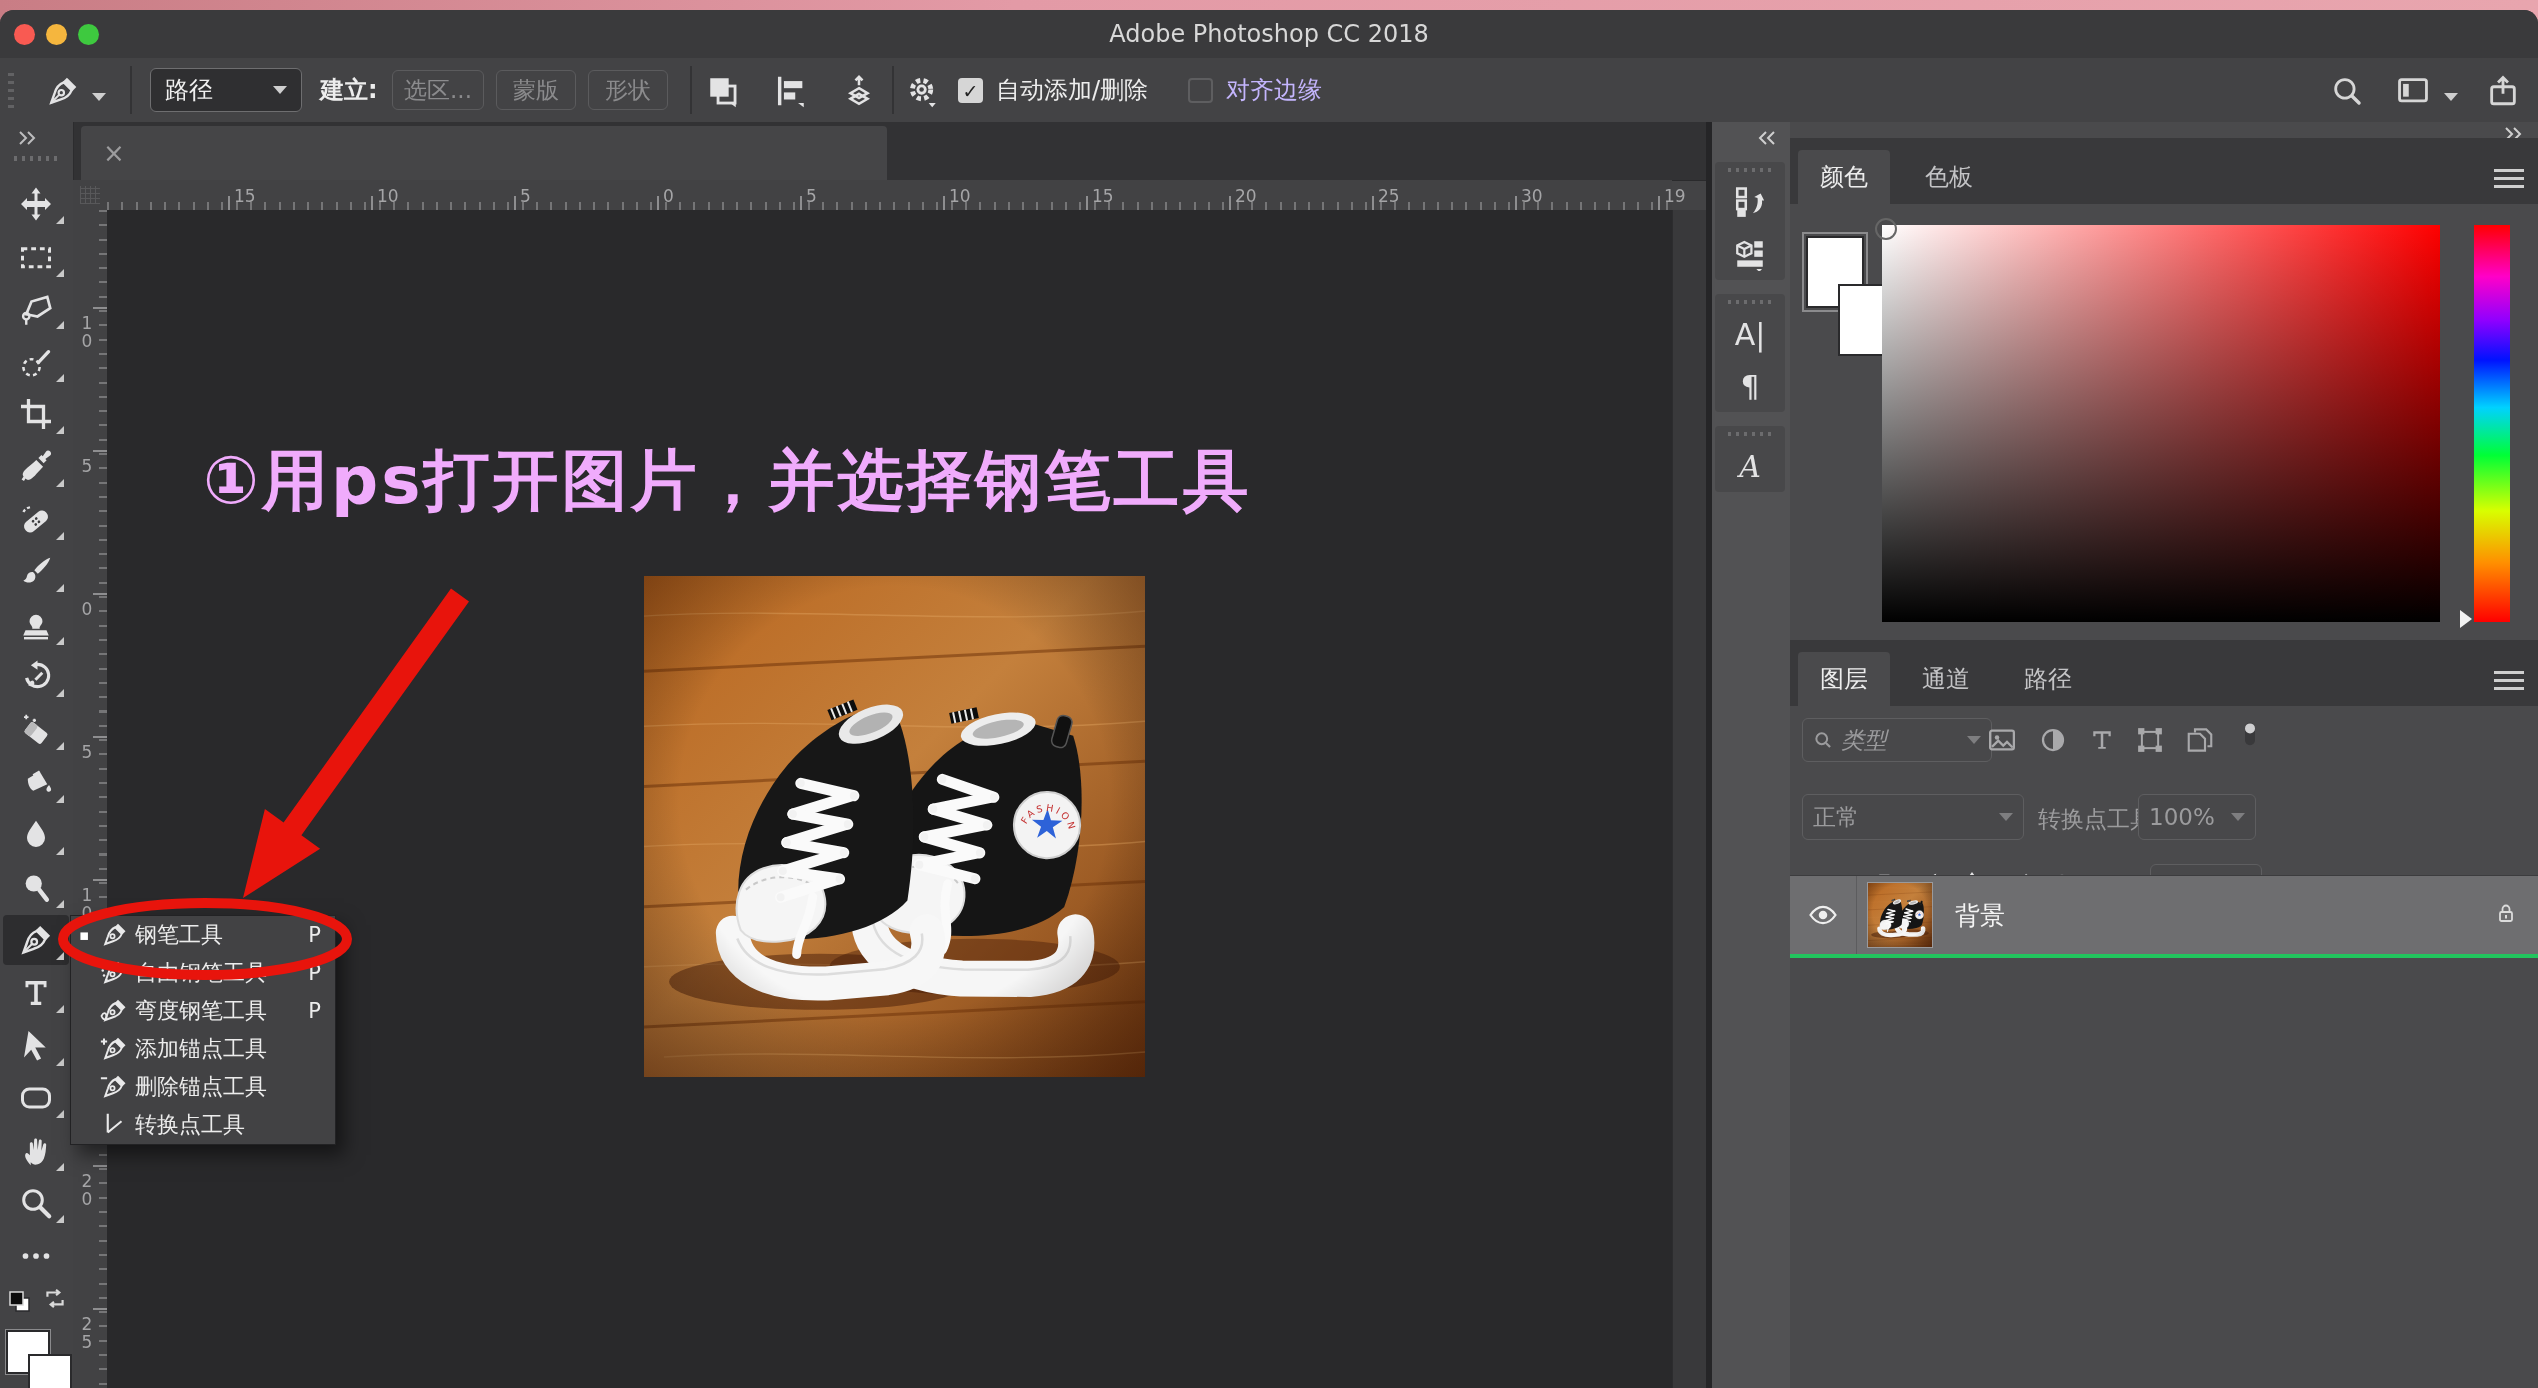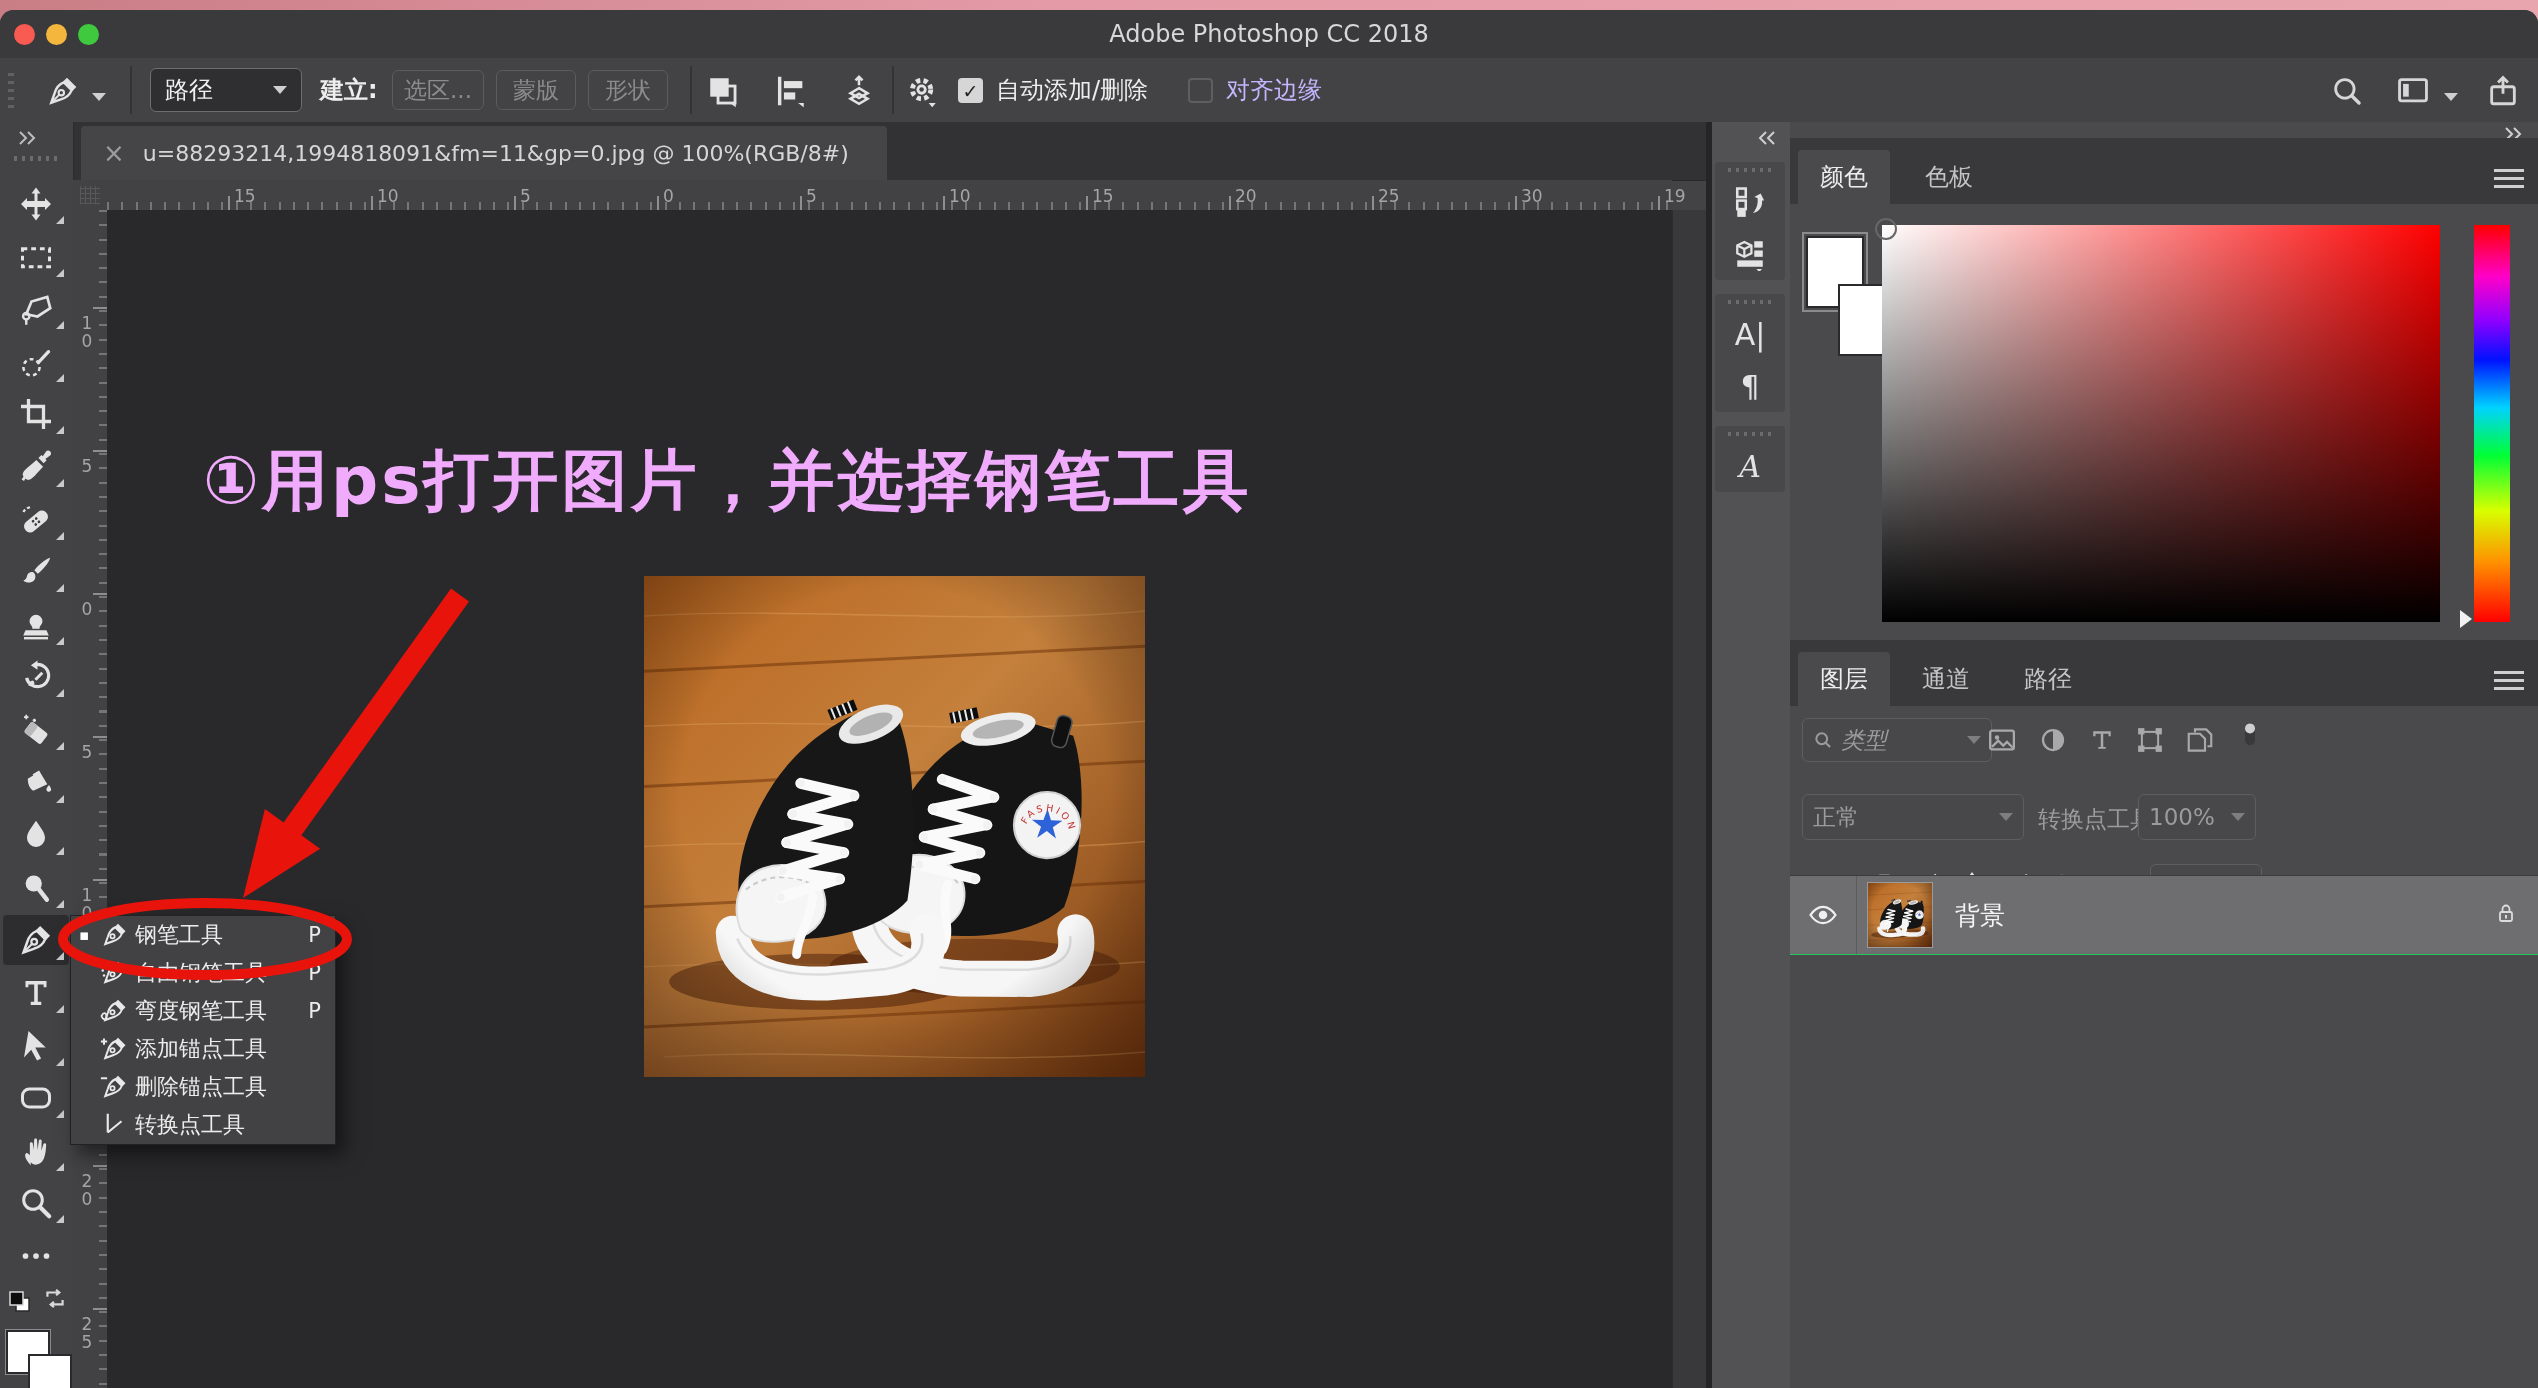--- a/index.html
+++ b/index.html
@@ -104,21 +104,21 @@
   #hue-marker{top:488px;left:670px;width:0;height:0;border-top:9px solid transparent;border-bottom:9px solid transparent;border-left:12px solid #f2f2f2;}
   .swatch{position:absolute;background:#fff;border:2px solid #2a2a2c;box-sizing:border-box;}
   
   .field{position:absolute;background:#48484a;border:1px solid #5e5e60;border-radius:6px;
      box-sizing:border-box;display:flex;align-items:center;justify-content:space-between;padding:0 10px;}
   .field .ftext{font-size:23px;color:#9b9b9d;}
   .plabel{position:absolute;font-size:23px;color:#9b9b9d;}
   .fl-ic{position:absolute;width:40px;height:40px;display:flex;align-items:center;justify-content:center;}
   .fl-ic svg{width:30px;height:30px;}
   #layer-row{top:753px;left:0;width:748px;height:78px;background:#6e6e70;
-     border-top:1px solid #3c3c3e;border-bottom:1px solid #22c55e;display:flex;align-items:center;justify-content:space-between;}
+     border-top:1px solid #3c3c3e;border-bottom:4px solid #22c55e;display:flex;align-items:center;justify-content:space-between;}
   #layer-row .eye{width:66px;display:flex;justify-content:center;border-right:1px solid #5c5c5e;height:100%;align-items:center;}
   #layer-row .thumb{width:64px;height:64px;margin-left:10px;border:1px solid #9a9a9c;background:#000;}
   #layer-row .lname{font-size:25px;color:#f4f4f4;margin-left:22px;flex:1;}
   #layer-row .llock{margin-right:20px;}
   .small-ic svg{width:26px;height:26px;}
 </style>
 </head>
 <body>
 
 <svg width="0" height="0" style="position:absolute">
@@ -423,21 +423,20 @@
         <svg viewBox="0 0 24 24">
             <rect x="4" y="9" width="16" height="12" rx="1.5" fill="none" stroke="#d6d6d6" stroke-width="2"></rect>
             <path d="M12 14V3M8.5 6L12 2.5 15.5 6" fill="none" stroke="#d6d6d6" stroke-width="2"></path>
           </svg>
       </div>
     </div>
 
     <div class="abs" id="tabbar" style="position:absolute;">
       <div class="abs" id="doc-tab">
         <span class="close">×</span>
-        <span class="tname">u=88293214,1994818091&amp;fm=11&amp;gp=0.jpg @ 100%(RGB/8#)</span>
       </div>
     </div>
 
     <div class="abs" id="toolbar" style="position:absolute;">
       <div class="abs" style="left:14px;top:8px;">
         <svg width="26" height="16" viewBox="0 0 26 16">
             <path d="M6 2l6 6-6 6M14 2l6 6-6 6" fill="none" stroke="#bdbdbe" stroke-width="2"></path>
           </svg>
       </div>
       <div class="abs grip-h" style="left:14px;top:34px;width:44px;height:5px;"></div>

